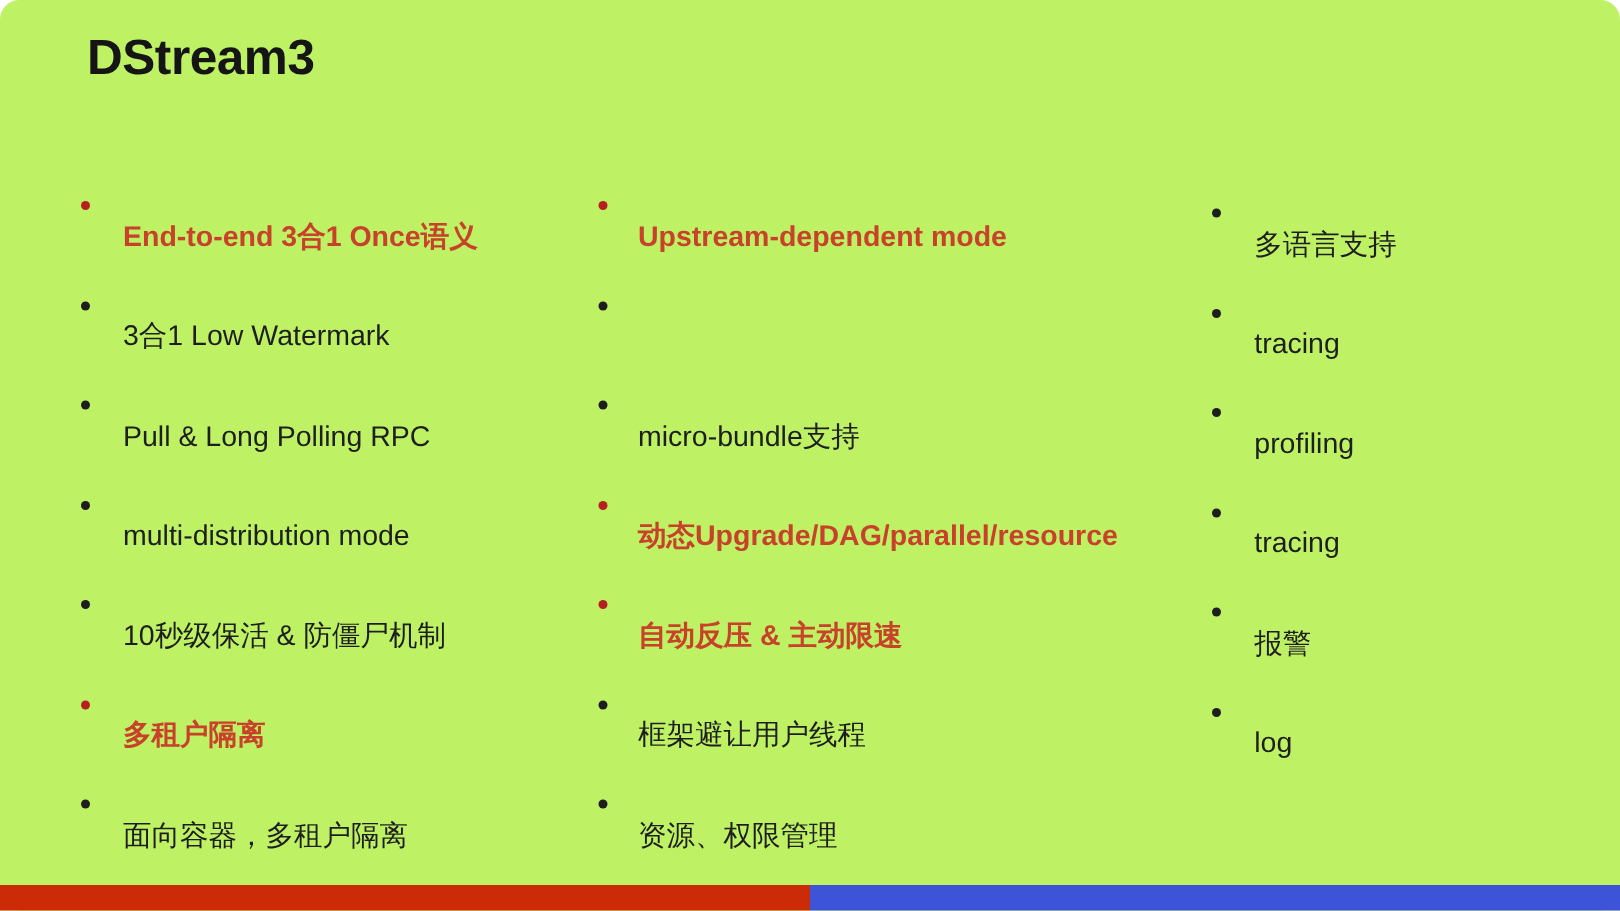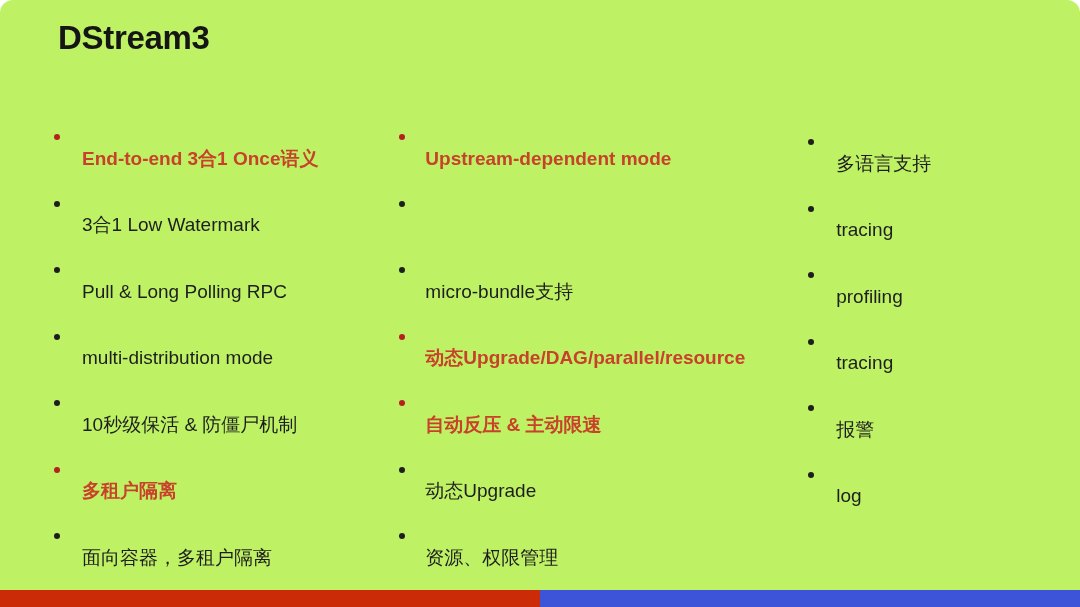--- a/index.html
+++ b/index.html
@@ -177,21 +177,21 @@
           <li class="bullet-item accent">
             <span class="dot"></span>
             <span>动态Upgrade/DAG/parallel/resource</span>
           </li>
           <li class="bullet-item accent">
             <span class="dot"></span>
             <span>自动反压 &amp; 主动限速</span>
           </li>
           <li class="bullet-item">
             <span class="dot"></span>
-            <span>动态Upgrade</span>
+            <span>框架避让用户线程</span>
           </li>
           <li class="bullet-item">
             <span class="dot"></span>
             <span>资源、权限管理</span>
           </li>
         </ul>
     </div>
 
     <div class="column col-3">
       <ul class="bullet-list" id="list-2">

